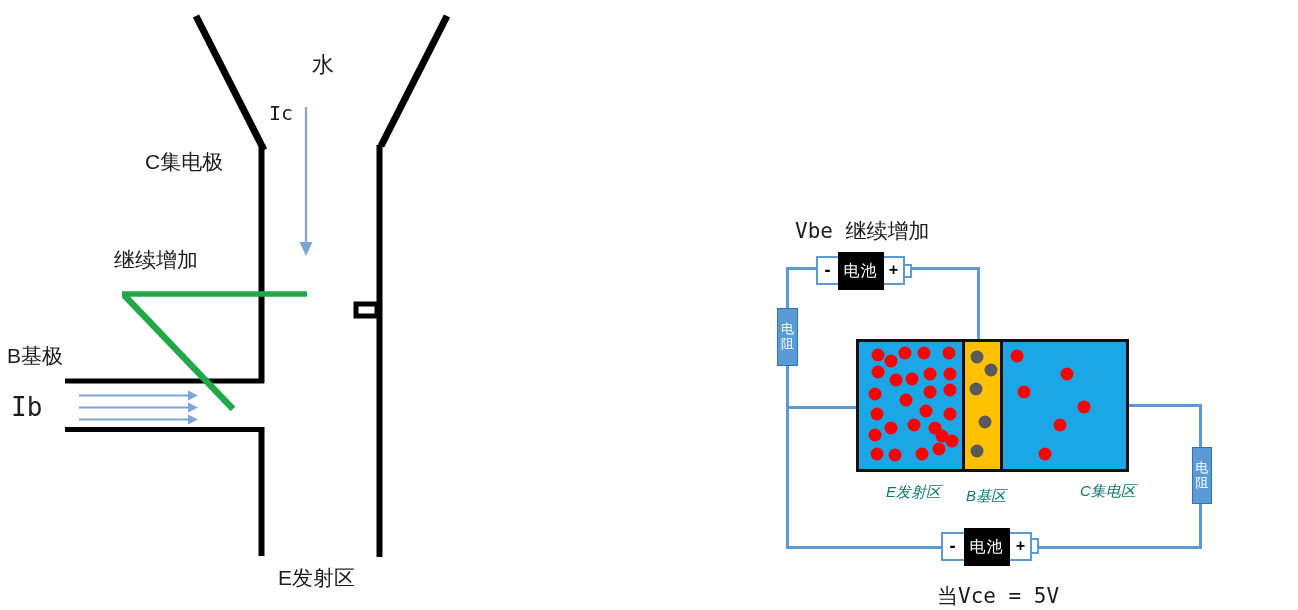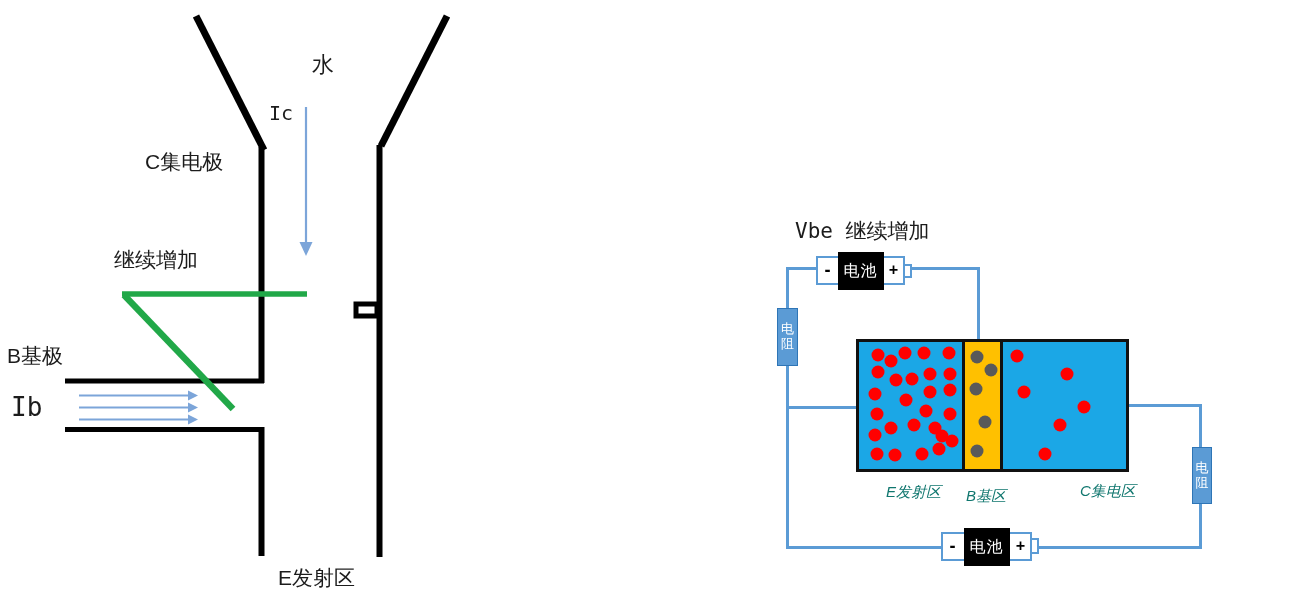--- a/index.html
+++ b/index.html
@@ -145,13 +145,14 @@
         <span class="dot" style="left: 66%; top: 51%; background: rgb(255, 0, 0);"></span>
         <span class="dot" style="left: 46%; top: 65%; background: rgb(255, 0, 0);"></span>
         <span class="dot" style="left: 34%; top: 88%; background: rgb(255, 0, 0);"></span>
       </div>
   </div>
 
   <span class="rlabel" style="left:886px;top:483px">E发射区</span>
   <span class="rlabel" style="left:966px;top:487px">B基区</span>
   <span class="rlabel" style="left:1080px;top:482px">C集电区</span>
 
+  <span class="lbl caption mono" style="left:937px;top:582px">当Vce = 5V</span>
 </div>
 
 </body></html>

